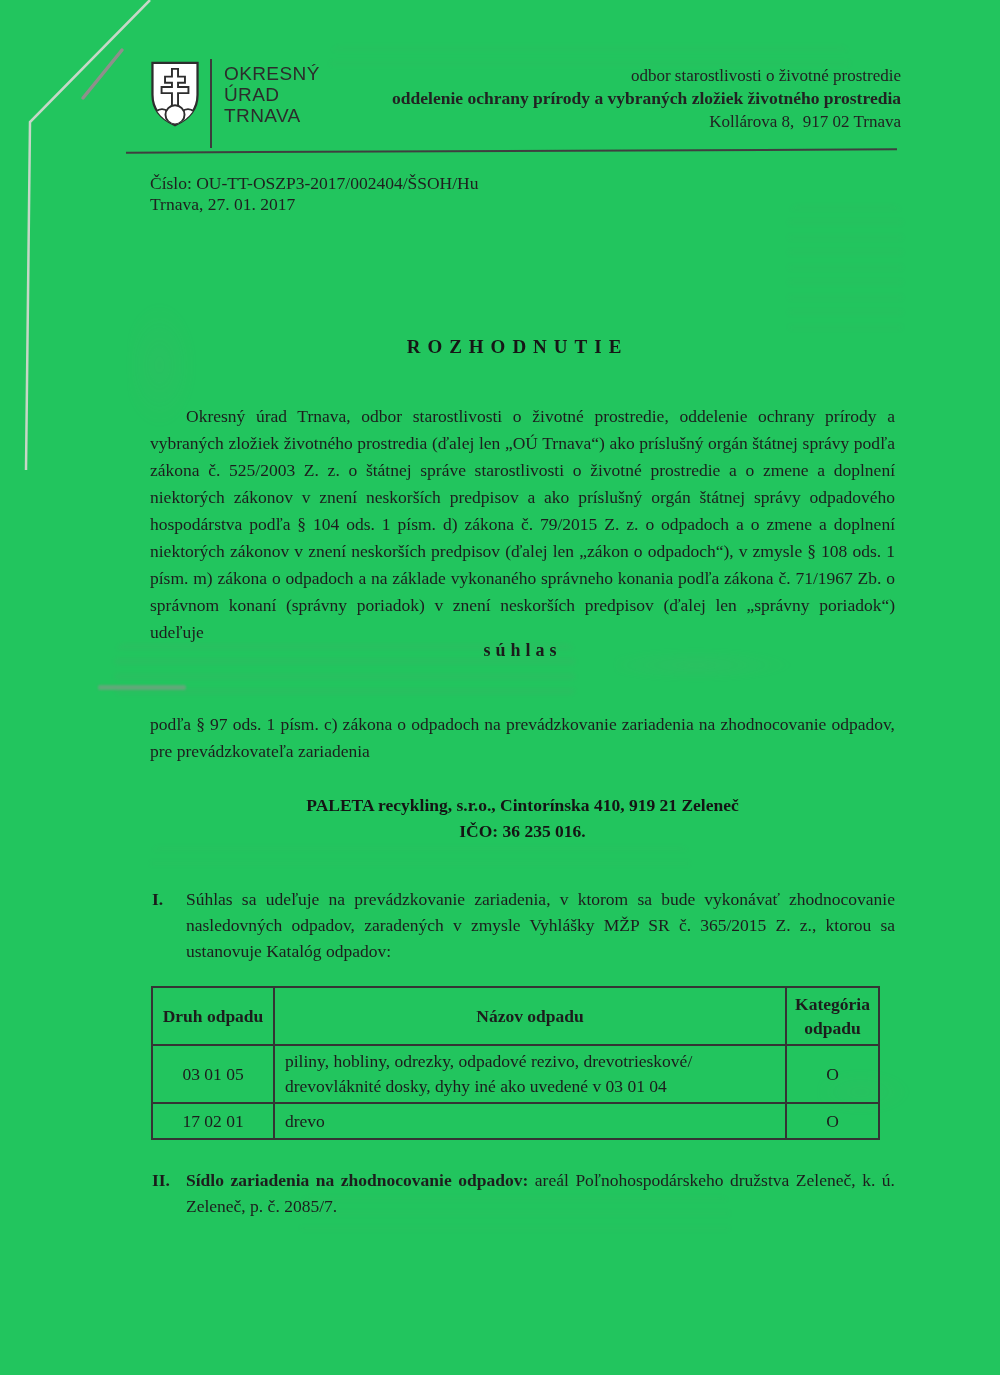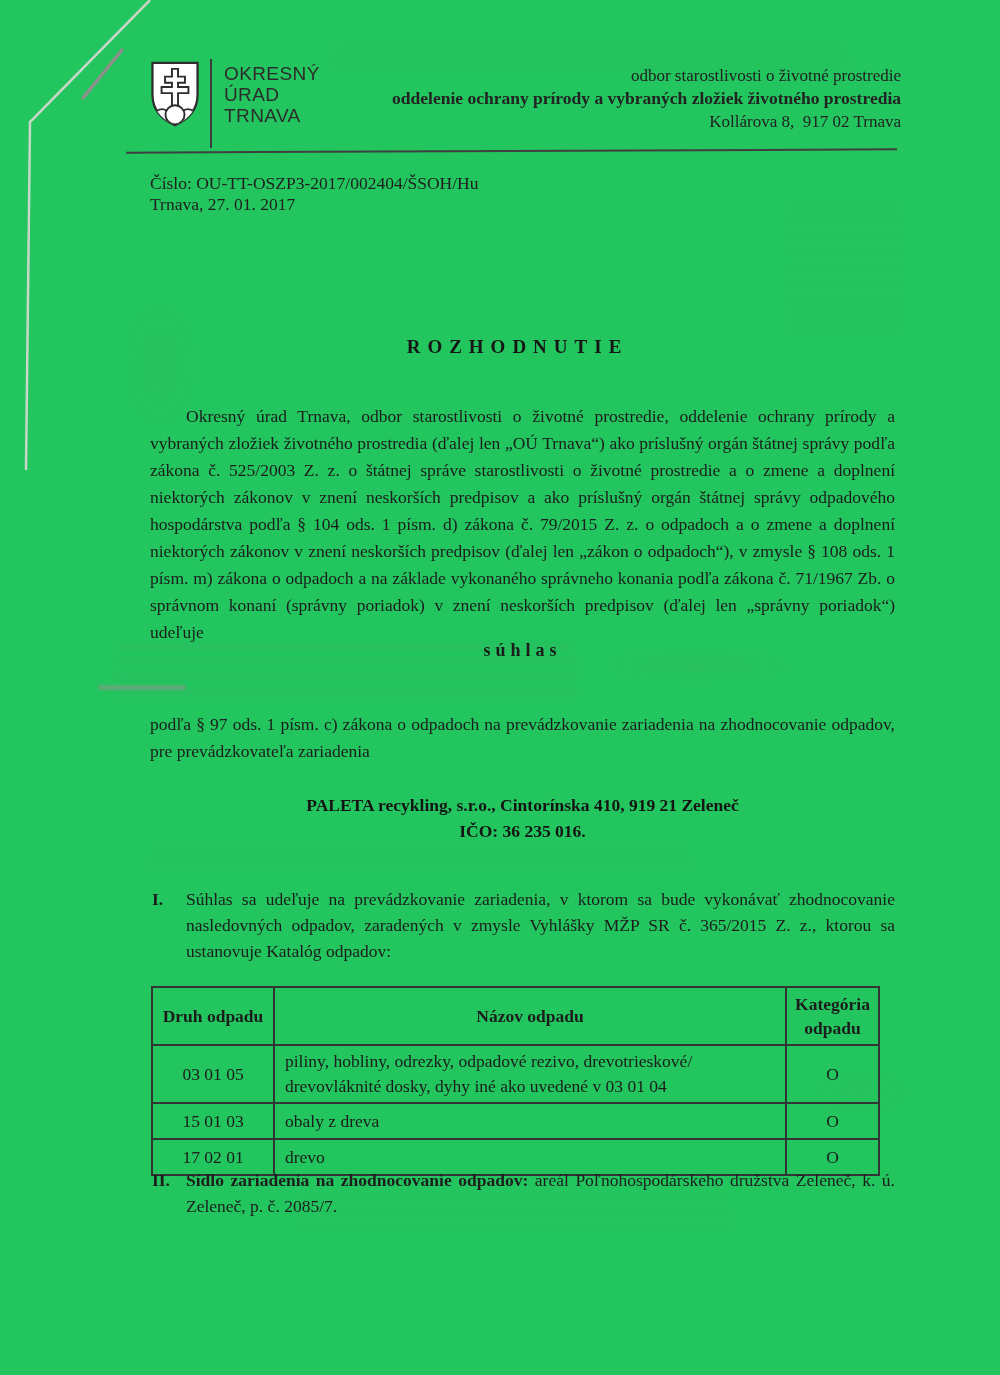--- a/index.html
+++ b/index.html
@@ -195,25 +195,20 @@
         <th>Názov odpadu</th>
         <th>Kategória odpadu</th>
       </tr>
     </thead>
     <tbody>
       <tr class="row-1">
         <td class="code">03 01 05</td>
         <td class="name">piliny, hobliny, odrezky, odpadové rezivo, drevotrieskové/ drevovláknité dosky, dyhy iné ako uvedené v 03 01 04</td>
         <td class="cat">O</td>
       </tr>
-      <tr class="row-2">
-        <td class="code">15 01 03</td>
-        <td class="name">obaly z dreva</td>
-        <td class="cat">O</td>
-      </tr>
       <tr class="row-3">
         <td class="code">17 02 01</td>
         <td class="name">drevo</td>
         <td class="cat">O</td>
       </tr>
     </tbody>
   </table>
 
   <div class="section sec-2">
     <span class="sec-label">II.</span>

